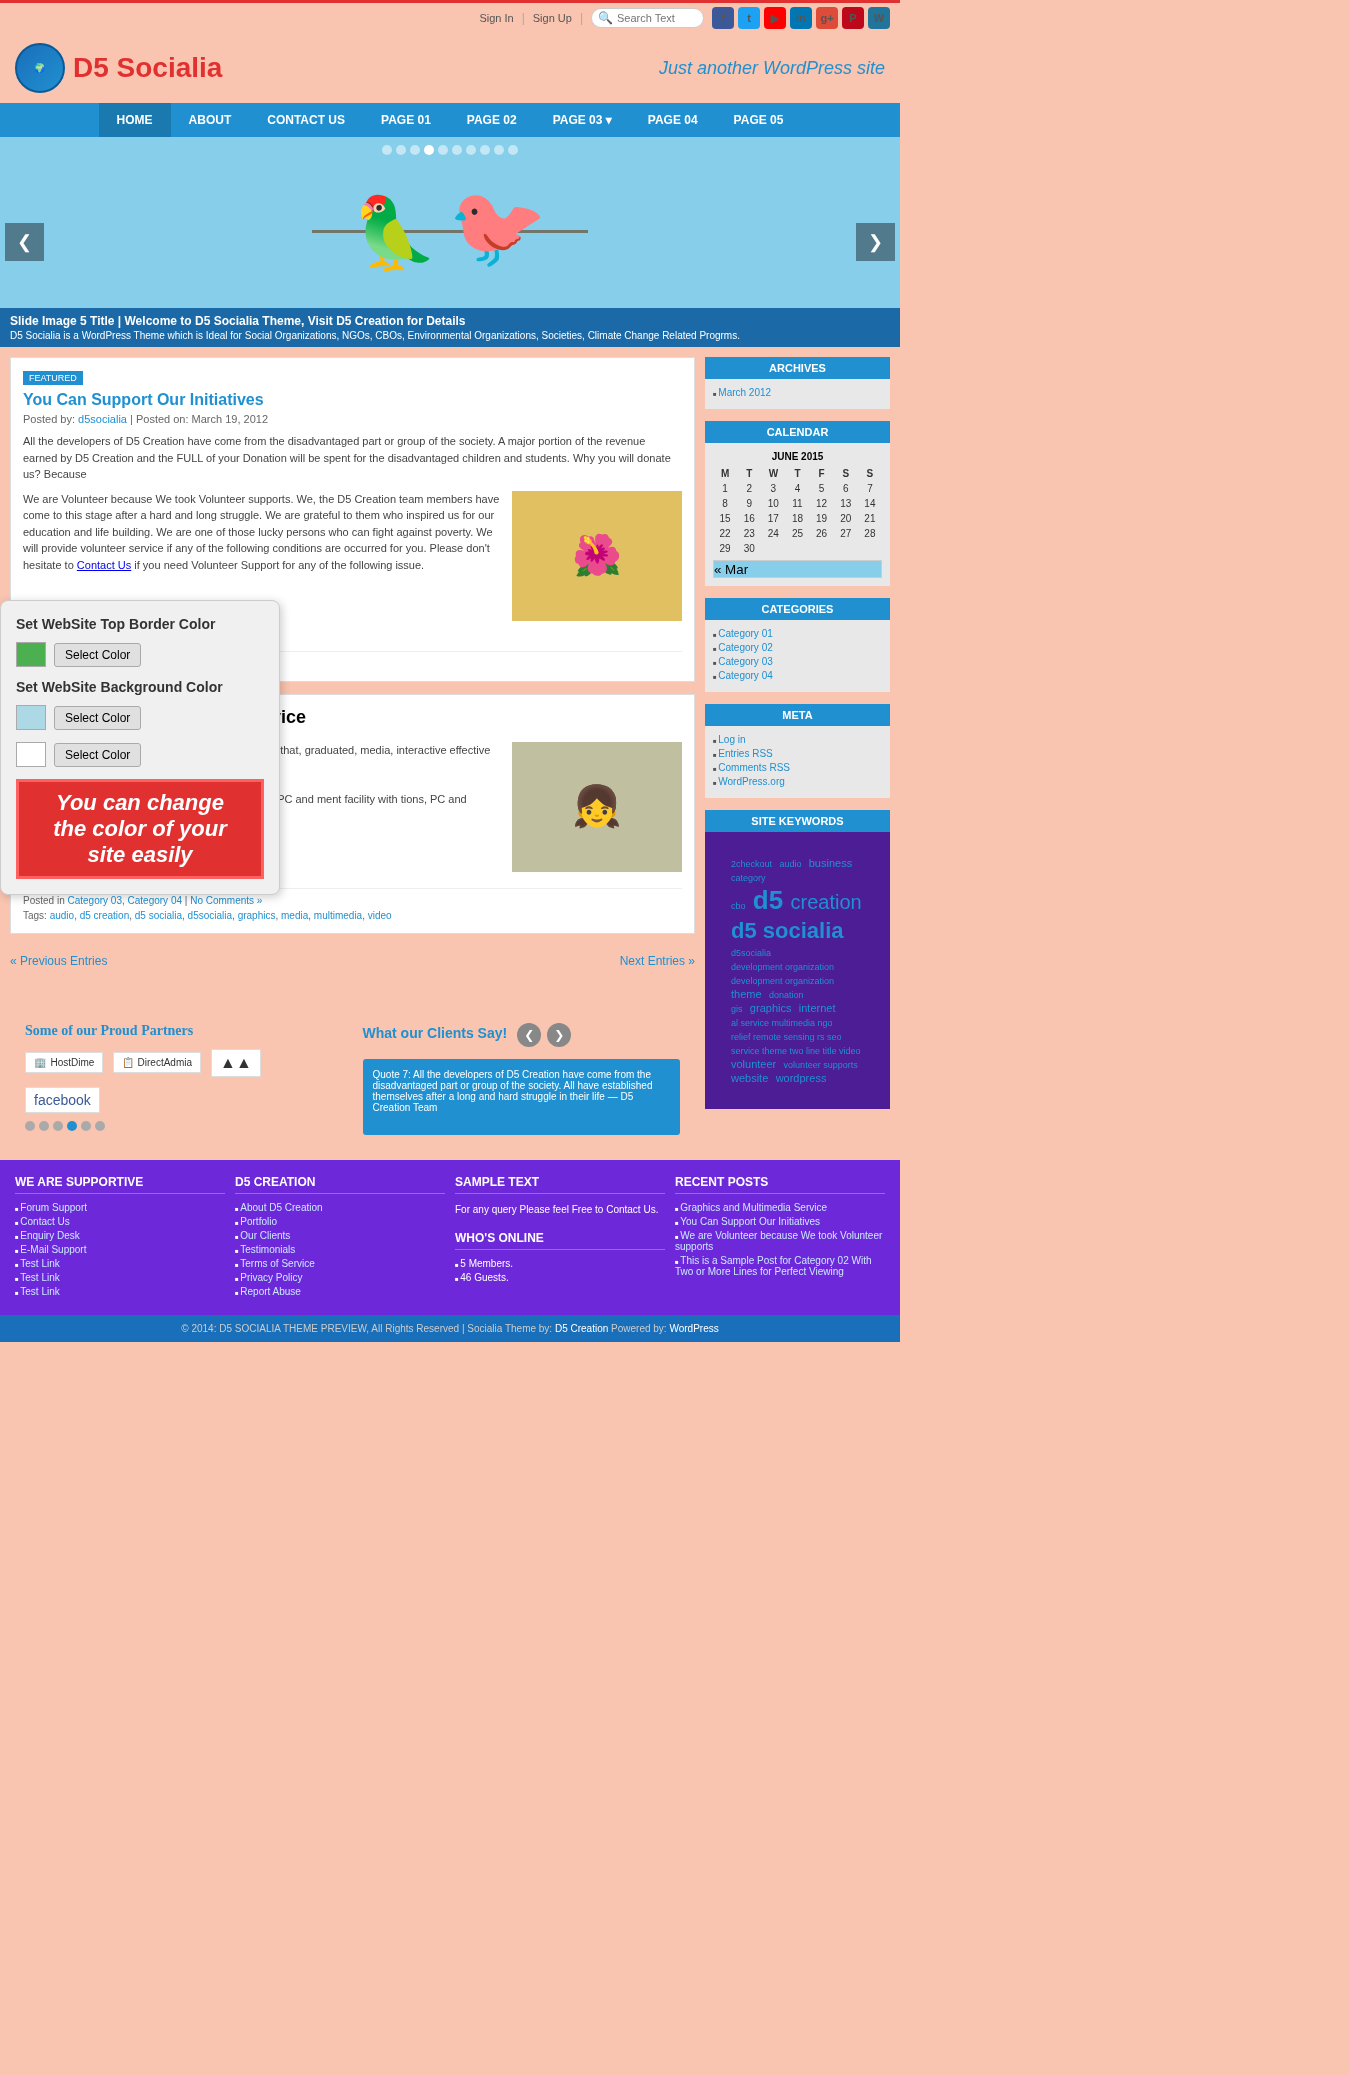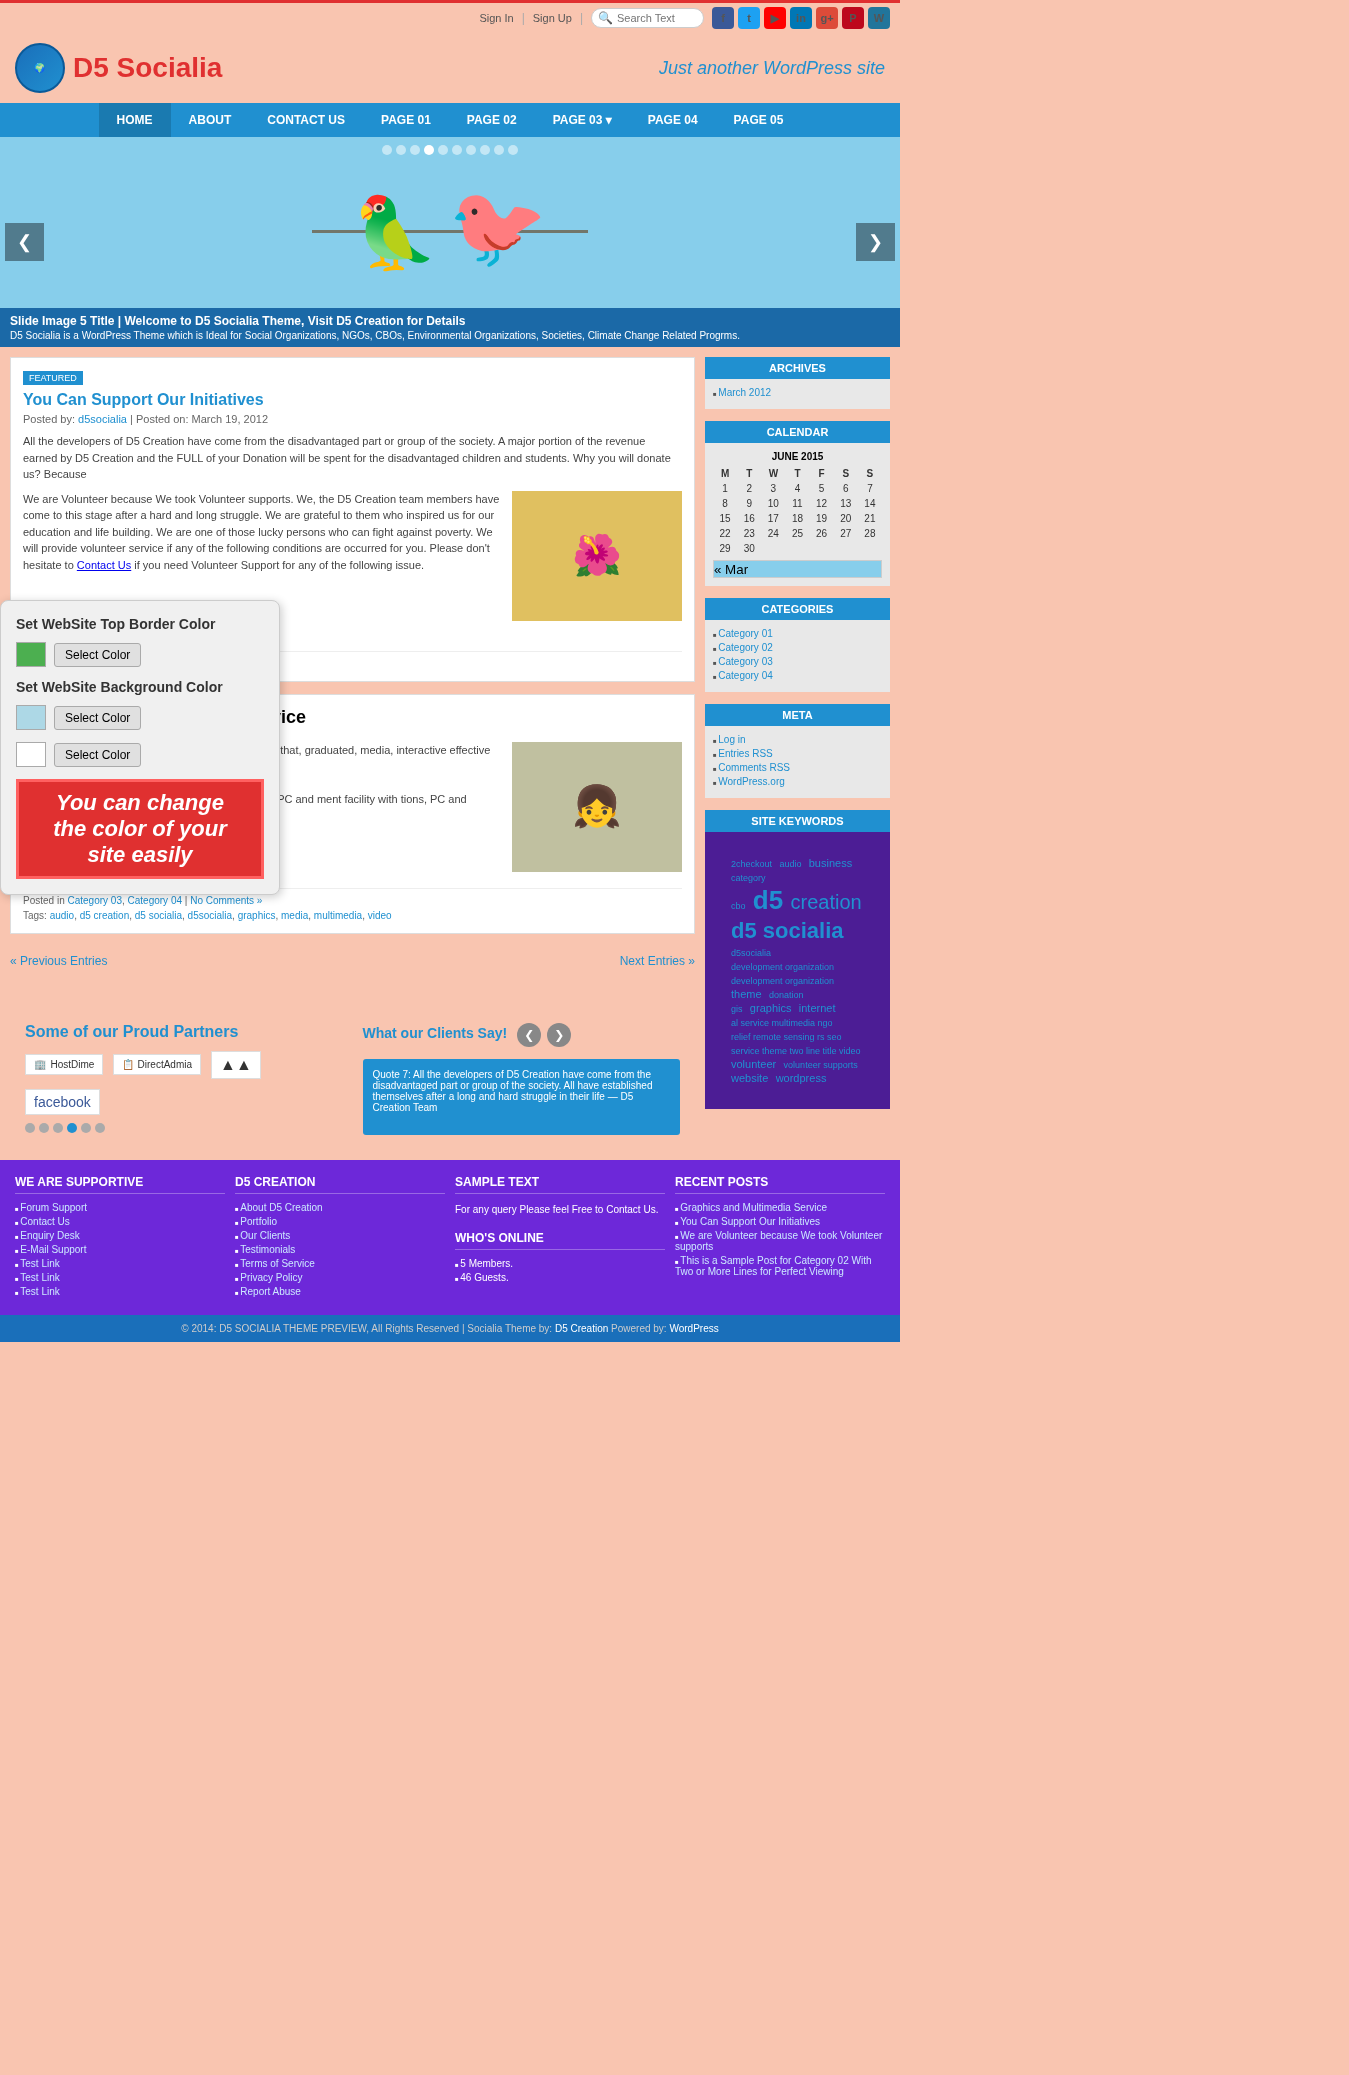--- a/index.html
+++ b/index.html
@@ -74,21 +74,21 @@
     .big-text-banner { background: #e03030; color: #fff; font-size: 22px; font-weight: 900; padding: 8px 19px; text-align: center; font-style: italic; border: 3px solid #ff6060; }
 
     
     .pagination { display: flex; justify-content: space-between; padding: 8px 0; margin-bottom: 32px; }
     .pagination a { color: #2090d0; text-decoration: none; font-size: 12px; }
 
     
     .partners-section { background: #f9c5b0; padding: 15px; margin-bottom: 0; }
     .partners-clients { display: flex; gap: 20px; }
     .partners-col { flex: 1; }
-    .partners-col h3 { color: #2090d0; font-size: 16px; margin-bottom: 10px; }
+    .partners-col h3 { color: #2090d0; font-size: 14px; margin-bottom: 10px; font-family: Liberation Serif, serif; }
     .partner-logos { display: flex; gap: 10px; align-items: center; flex-wrap: wrap; }
     .partner-logo { font-size: 11px; color: #333; background: #fff; padding: 4px 8px; border: 1px solid #ddd; }
     .partner-dots { display: flex; gap: 4px; margin-top: 8px; }
     .partner-dot { width: 10px; height: 10px; border-radius: 50%; background: #aaa; cursor: pointer; }
     .partner-dot.active { background: #2090d0; }
     .clients-col { flex: 1; }
     .clients-col h3 { color: #2090d0; font-size: 14px; margin-bottom: 10px; }
     .clients-nav { display: flex; gap: 6px; margin-bottom: 6px; justify-content: flex-end; }
     .clients-nav-btn { width: 24px; height: 24px; border-radius: 50%; border: none; background: #888; color: #fff; cursor: pointer; display: flex; align-items: center; justify-content: center; font-size: 12px; }
     .testimonial-box { background: #2090d0; color: #fff; padding: 10px; font-size: 10px; border-radius: 3px; }

